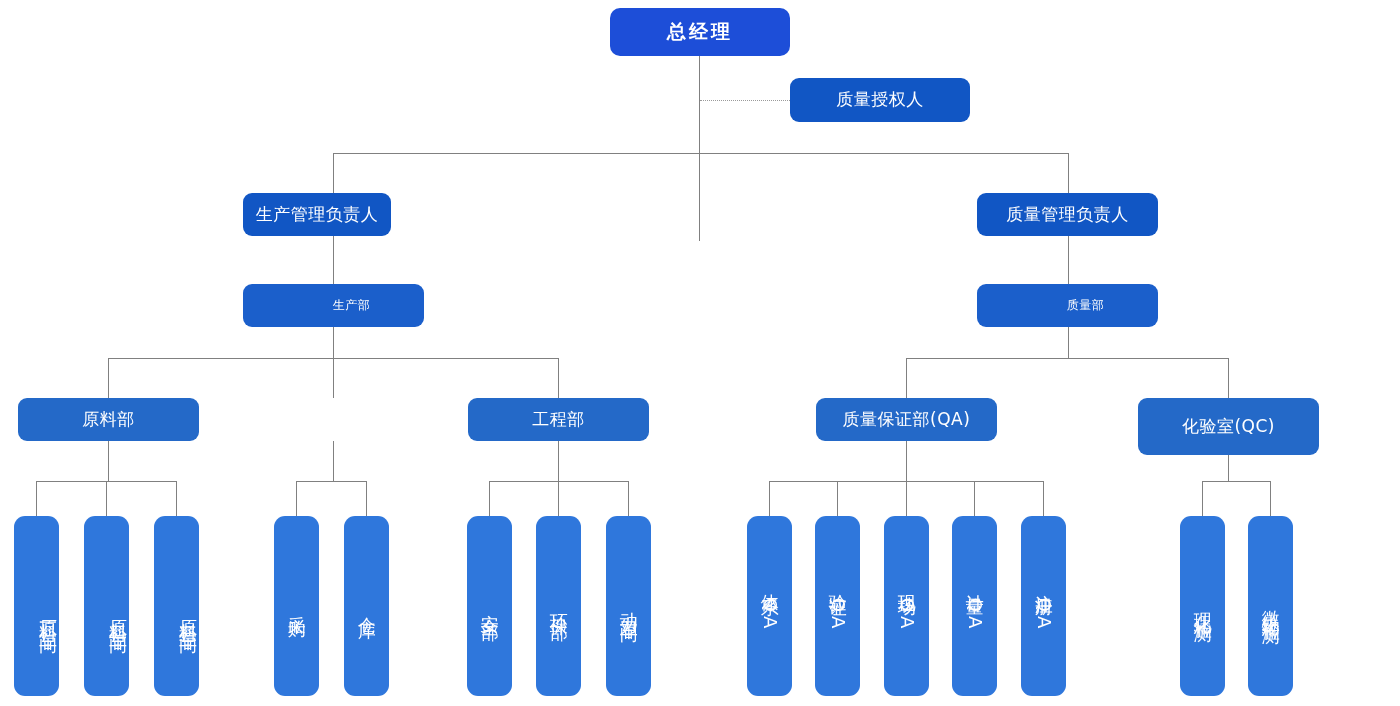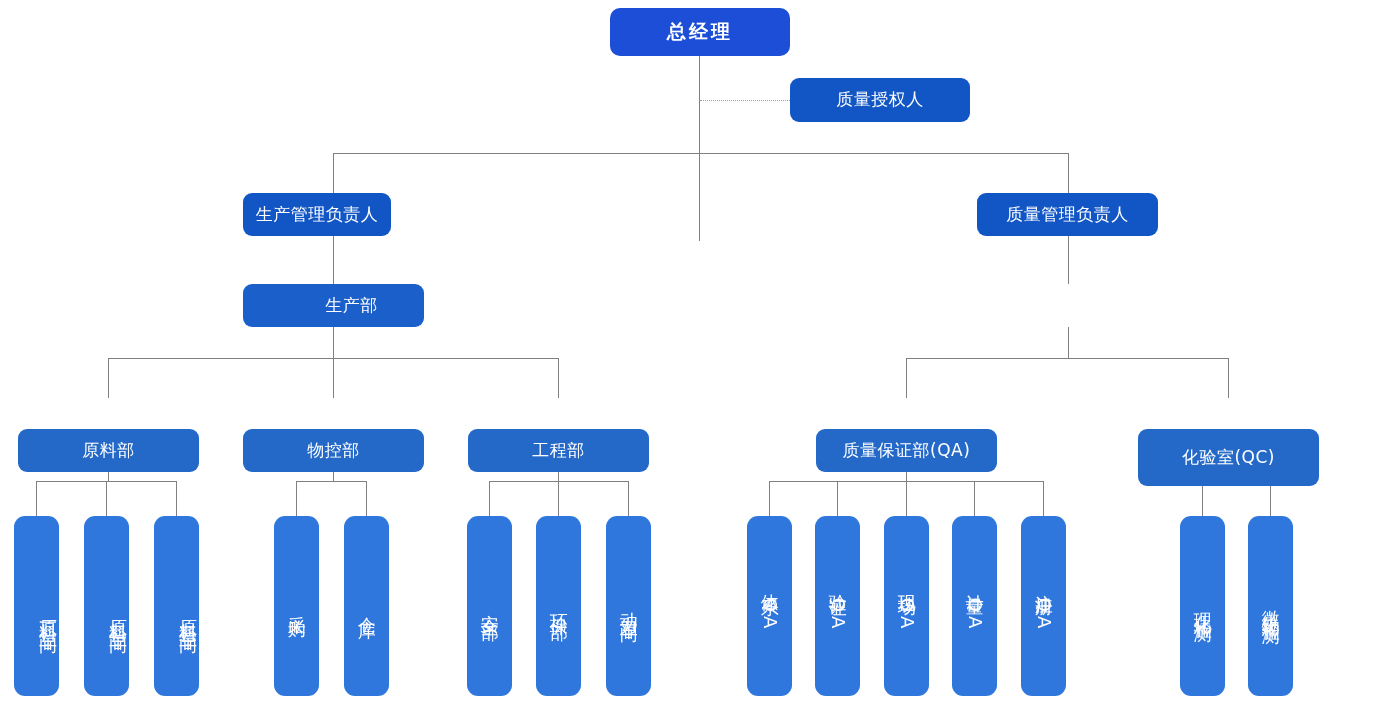--- a/index.html
+++ b/index.html
@@ -55,29 +55,28 @@
     letter-spacing: 3px;
     border-radius: 10px;
   }
   .node.lvl1 {
     background: #1156C4;
     font-size: 17px;
     border-radius: 9px;
   }
   .node.lvl2 {
     background: #1B5FCB;
-    font-size: 17px;
+    font-size: 12px;
     border-radius: 9px;
     padding-left: 36px;
   }
   .node.lvl3 {
     background: #2469C8;
     font-size: 17px;
     border-radius: 9px;
-    margin-top: 31px;
   }
   .node.lvl4 {
     background: #2F77DC;
     font-size: 18px;
     border-radius: 11px;
   }
   .node.vert {
     writing-mode: vertical-rl;
     text-orientation: upright;
     letter-spacing: 4px;
@@ -156,24 +155,24 @@
 
   <div class="node lvl1" style="left:790px; top:78px; width:180px; height:44px;">质量授权人</div>
 
   <div class="node lvl1" style="left:243px; top:193px; width:148px; height:43px;">生产管理负责人</div>
 
 
   <div class="node lvl1" style="left:977px; top:193px; width:181px; height:43px;">质量管理负责人</div>
 
   <div class="node lvl2" style="left:243px; top:284px; width:181px; height:43px;">生产部</div>
 
+  <div class="node lvl2" style="left:977px; top:284px; width:181px; height:43px;">质量部</div>
 
   <div class="node lvl3" style="left:18px; top:398px; width:181px; height:43px;">原料部</div>
 
-  <div class="node lvl3" style="left:243px; top:398px; width:181px; height:43px;">物控部</div>
 
   <div class="node lvl3" style="left:468px; top:398px; width:181px; height:43px;">工程部</div>
 
   <div class="node lvl3" style="left:816px; top:398px; width:181px; height:43px;">质量保证部(QA)</div>
 
   <div class="node lvl3" style="left:1138px; top:398px; width:181px; height:57px;">化验室(QC)</div>
 
   <div class="node lvl4 vert" style="left:14px; top:516px; width:45px; height:180px;">原料一车间</div>
   <div class="node lvl4 vert" style="left:84px; top:516px; width:45px; height:180px;">原料二车间</div>
   <div class="node lvl4 vert" style="left:154px; top:516px; width:45px; height:180px;">原料三车间</div>

